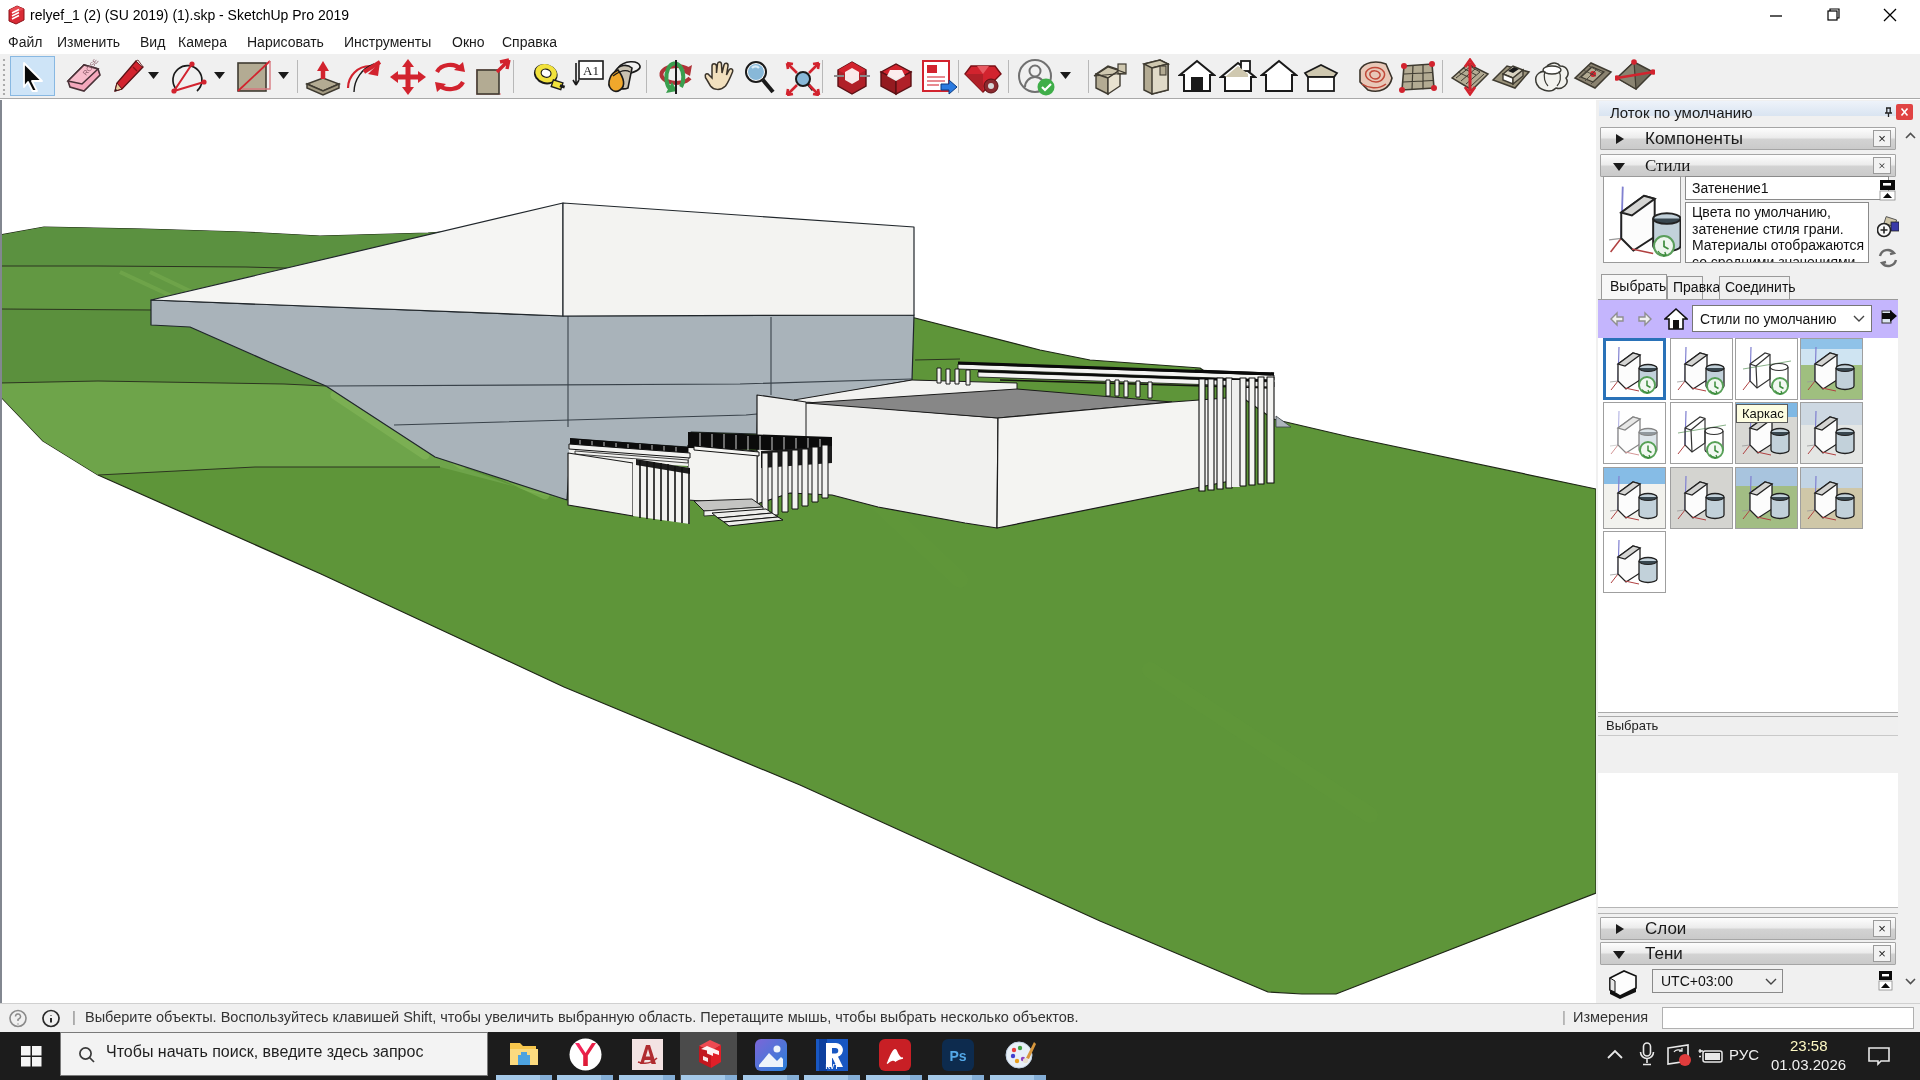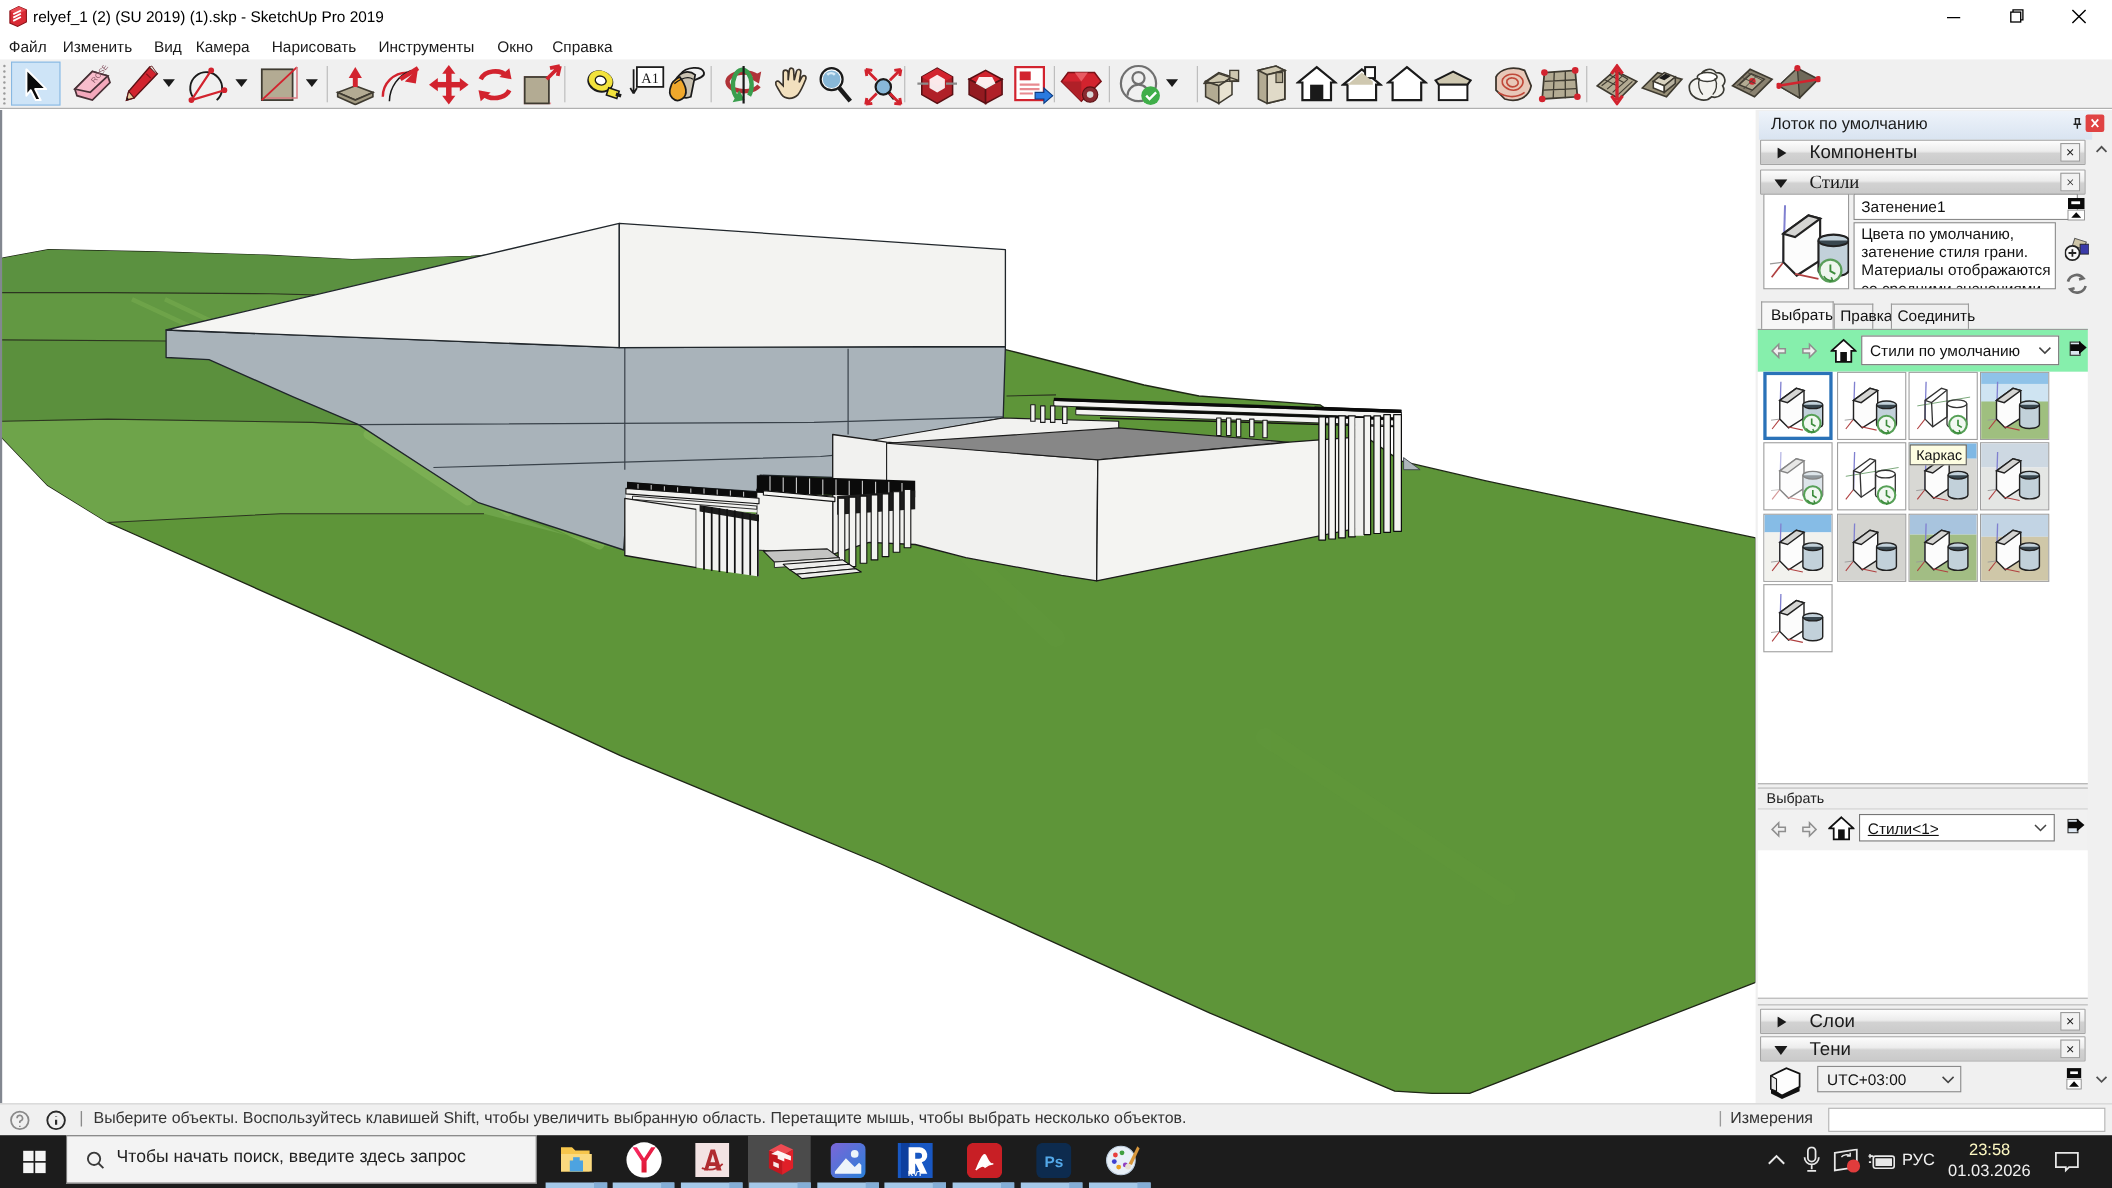--- a/index.html
+++ b/index.html
@@ -477,21 +477,21 @@
 <polygon points="1240,378 1246,378 1246,486 1240,486"></polygon>
 <polygon points="1249,378 1255,378 1255,485 1249,485"></polygon>
 <polygon points="1258,377 1264,377 1264,484 1258,484"></polygon>
 <polygon points="1267,377 1274,377 1274,483 1267,483"></polygon>
 </g>
 <path d="M1195,371 L1274,374" stroke="#0a0a0a" stroke-width="3" fill="none"></path>
 </g>
 </svg>
 </div>
 <div id="tray">
-  <div class="abs" style="left:3px;top:1px;width:303px;height:26px;background:linear-gradient(#eef3fa,#d9e4f1);">
+  <div class="abs" style="left:3px;top:1px;width:303px;height:15px;background:linear-gradient(#eef3fa,#d9e4f1);">
     <span class="abs" style="left:11px;top:3px;font-size:15px;color:#1a1a1a;">Лоток по умолчанию</span>
     <svg class="abs" style="left:283px;top:5px" width="12" height="13" viewBox="0 0 12 13">
           <path d="M4 2 h5 M4.8 2 v5 M8.2 2 v5 M3 7 h7 M6.5 7 v4" fill="none" stroke="#222" stroke-width="1.3"></path>
         </svg>
     <div class="abs" style="left:297px;top:3px;width:17px;height:16px;background:#e04343;border-radius:2px;">
       <svg width="17" height="16" viewBox="0 0 17 16">
             <path d="M5.5 4.5 L11.5 11.5 M11.5 4.5 L5.5 11.5" stroke="#fff" stroke-width="1.6"></path>
           </svg>
     </div>
   </div>
@@ -552,21 +552,21 @@
       <span class="abs" style="left:8px;top:3px;font-size:14px;color:#111;">Выбрать</span>
     </div>
     <div class="abs" style="left:69px;top:2px;width:36px;height:23px;background:#f0f0f0;border:1px solid #9a9a9a;border-bottom:none;">
       <span class="abs" style="left:5px;top:2px;font-size:14px;color:#111;">Правка</span>
     </div>
     <div class="abs" style="left:121px;top:2px;width:71px;height:23px;background:#f0f0f0;border:1px solid #9a9a9a;border-bottom:none;">
       <span class="abs" style="left:5px;top:2px;font-size:14px;color:#111;">Соединить</span>
     </div>
   </div>
 
-  <div class="abs" style="left:2px;top:199px;width:300px;height:39px;background:#86efac;border-top:1px solid #9a9a9a;">
+  <div class="abs" style="left:2px;top:199px;width:300px;height:39px;background:#c4b5fd;border-top:1px solid #9a9a9a;">
     <svg class="abs" style="left:10px;top:10px" width="52" height="18" viewBox="0 0 52 18">
       <path d="M9 3 L3 9 L9 15 V11 H15 V7 H9 Z" fill="#f0f0f0" stroke="#8f8f8f" stroke-width="1.4"></path>
       <path d="M37 3 L43 9 L37 15 V11 H31 V7 H37 Z" fill="#f0f0f0" stroke="#8f8f8f" stroke-width="1.4"></path>
     </svg>
     <svg class="abs" style="left:66px;top:7px" width="24" height="24" viewBox="0 0 24 24">
       <path d="M12 2 L23 12 H19 V22 H5 V12 H1 Z" fill="#fff" stroke="#111" stroke-width="1.6"></path>
       <rect x="9" y="13" width="6" height="9" fill="#111"></rect>
     </svg>
     <div class="abs" style="left:94px;top:5px;width:180px;height:27px;background:#fff;border:1px solid #767676;">
       <span class="abs" style="left:7px;top:5px;font-size:14px;color:#111;">Стили по умолчанию</span>
@@ -671,40 +671,20 @@
 
     <div class="abs" style="left:138px;top:66px;width:52px;height:19px;background:#fdfde1;border:1px solid #5a5a5a;z-index:5;">
       <span class="abs" style="left:5px;top:1px;font-size:13px;color:#111;">Каркас</span>
     </div>
   </div>
 
   <div class="abs" style="left:2px;top:612px;width:300px;height:5px;background:#f0f0f0;border-top:1px solid #aaa;border-bottom:1px solid #aaa;"></div>
   <div class="abs" style="left:2px;top:617px;width:300px;height:19px;background:#efefef;border-bottom:1px solid #c9c9c9;">
     <span class="abs" style="left:8px;top:1px;font-size:13px;color:#222;">Выбрать</span>
   </div>
-  <div class="abs" style="left:2px;top:636px;width:300px;height:37px;background:#f1f1f1;">
-    <svg class="abs" style="left:10px;top:9px" width="52" height="18" viewBox="0 0 52 18">
-      <path d="M9 3 L3 9 L9 15 V11 H15 V7 H9 Z" fill="#f0f0f0" stroke="#8f8f8f" stroke-width="1.4"></path>
-      <path d="M37 3 L43 9 L37 15 V11 H31 V7 H37 Z" fill="#f0f0f0" stroke="#8f8f8f" stroke-width="1.4"></path>
-    </svg>
-    <svg class="abs" style="left:64px;top:5px" width="24" height="24" viewBox="0 0 24 24">
-      <path d="M12 2 L23 12 H19 V22 H5 V12 H1 Z" fill="#fff" stroke="#111" stroke-width="1.6"></path>
-      <rect x="9" y="13" width="6" height="9" fill="#111"></rect>
-    </svg>
-    <div class="abs" style="left:92px;top:4px;width:178px;height:25px;background:#fff;border:1px solid #767676;">
-      <span class="abs" style="left:7px;top:4px;font-size:14px;color:#111;text-decoration:underline;">Стили&lt;1&gt;</span>
-      <svg class="abs" style="left:158px;top:8px" width="12" height="8" viewBox="0 0 12 8">
-            <path d="M1 1 L6 6 L11 1" fill="none" stroke="#444" stroke-width="1.4"></path>
-          </svg>
-    </div>
-    <svg class="abs" style="left:279px;top:3px" width="26" height="26" viewBox="0 0 26 26">
-      <rect x="3" y="6" width="9" height="12" fill="#dce6f0" stroke="#333" stroke-width="1"></rect>
-      <path d="M8 3 v8 l-3 0 6 7 6-7 -3 0 V3 Z" fill="#0a0a0a" transform="rotate(-90 11 11)"></path>
-    </svg>
-  </div>
   <div class="abs" style="left:2px;top:673px;width:300px;height:134px;background:#fff;"></div>
   <div class="abs" style="left:2px;top:807px;width:300px;height:7px;background:#f0f0f0;border:1px solid #b5b5b5;border-left:none;border-right:none;"></div>
 
   <div class="sect" style="left:4px;top:817px;">
     <svg class="abs" style="left:14px;top:6px" width="10" height="11" viewBox="0 0 10 11">
           <path d="M1 0 L9 5 L1 10 Z" fill="#1a1a1a"></path>
         </svg>
     <span class="abs" style="left:44px;top:1px;">Слои</span>
     <div class="xbtn">
           <span>×</span>

